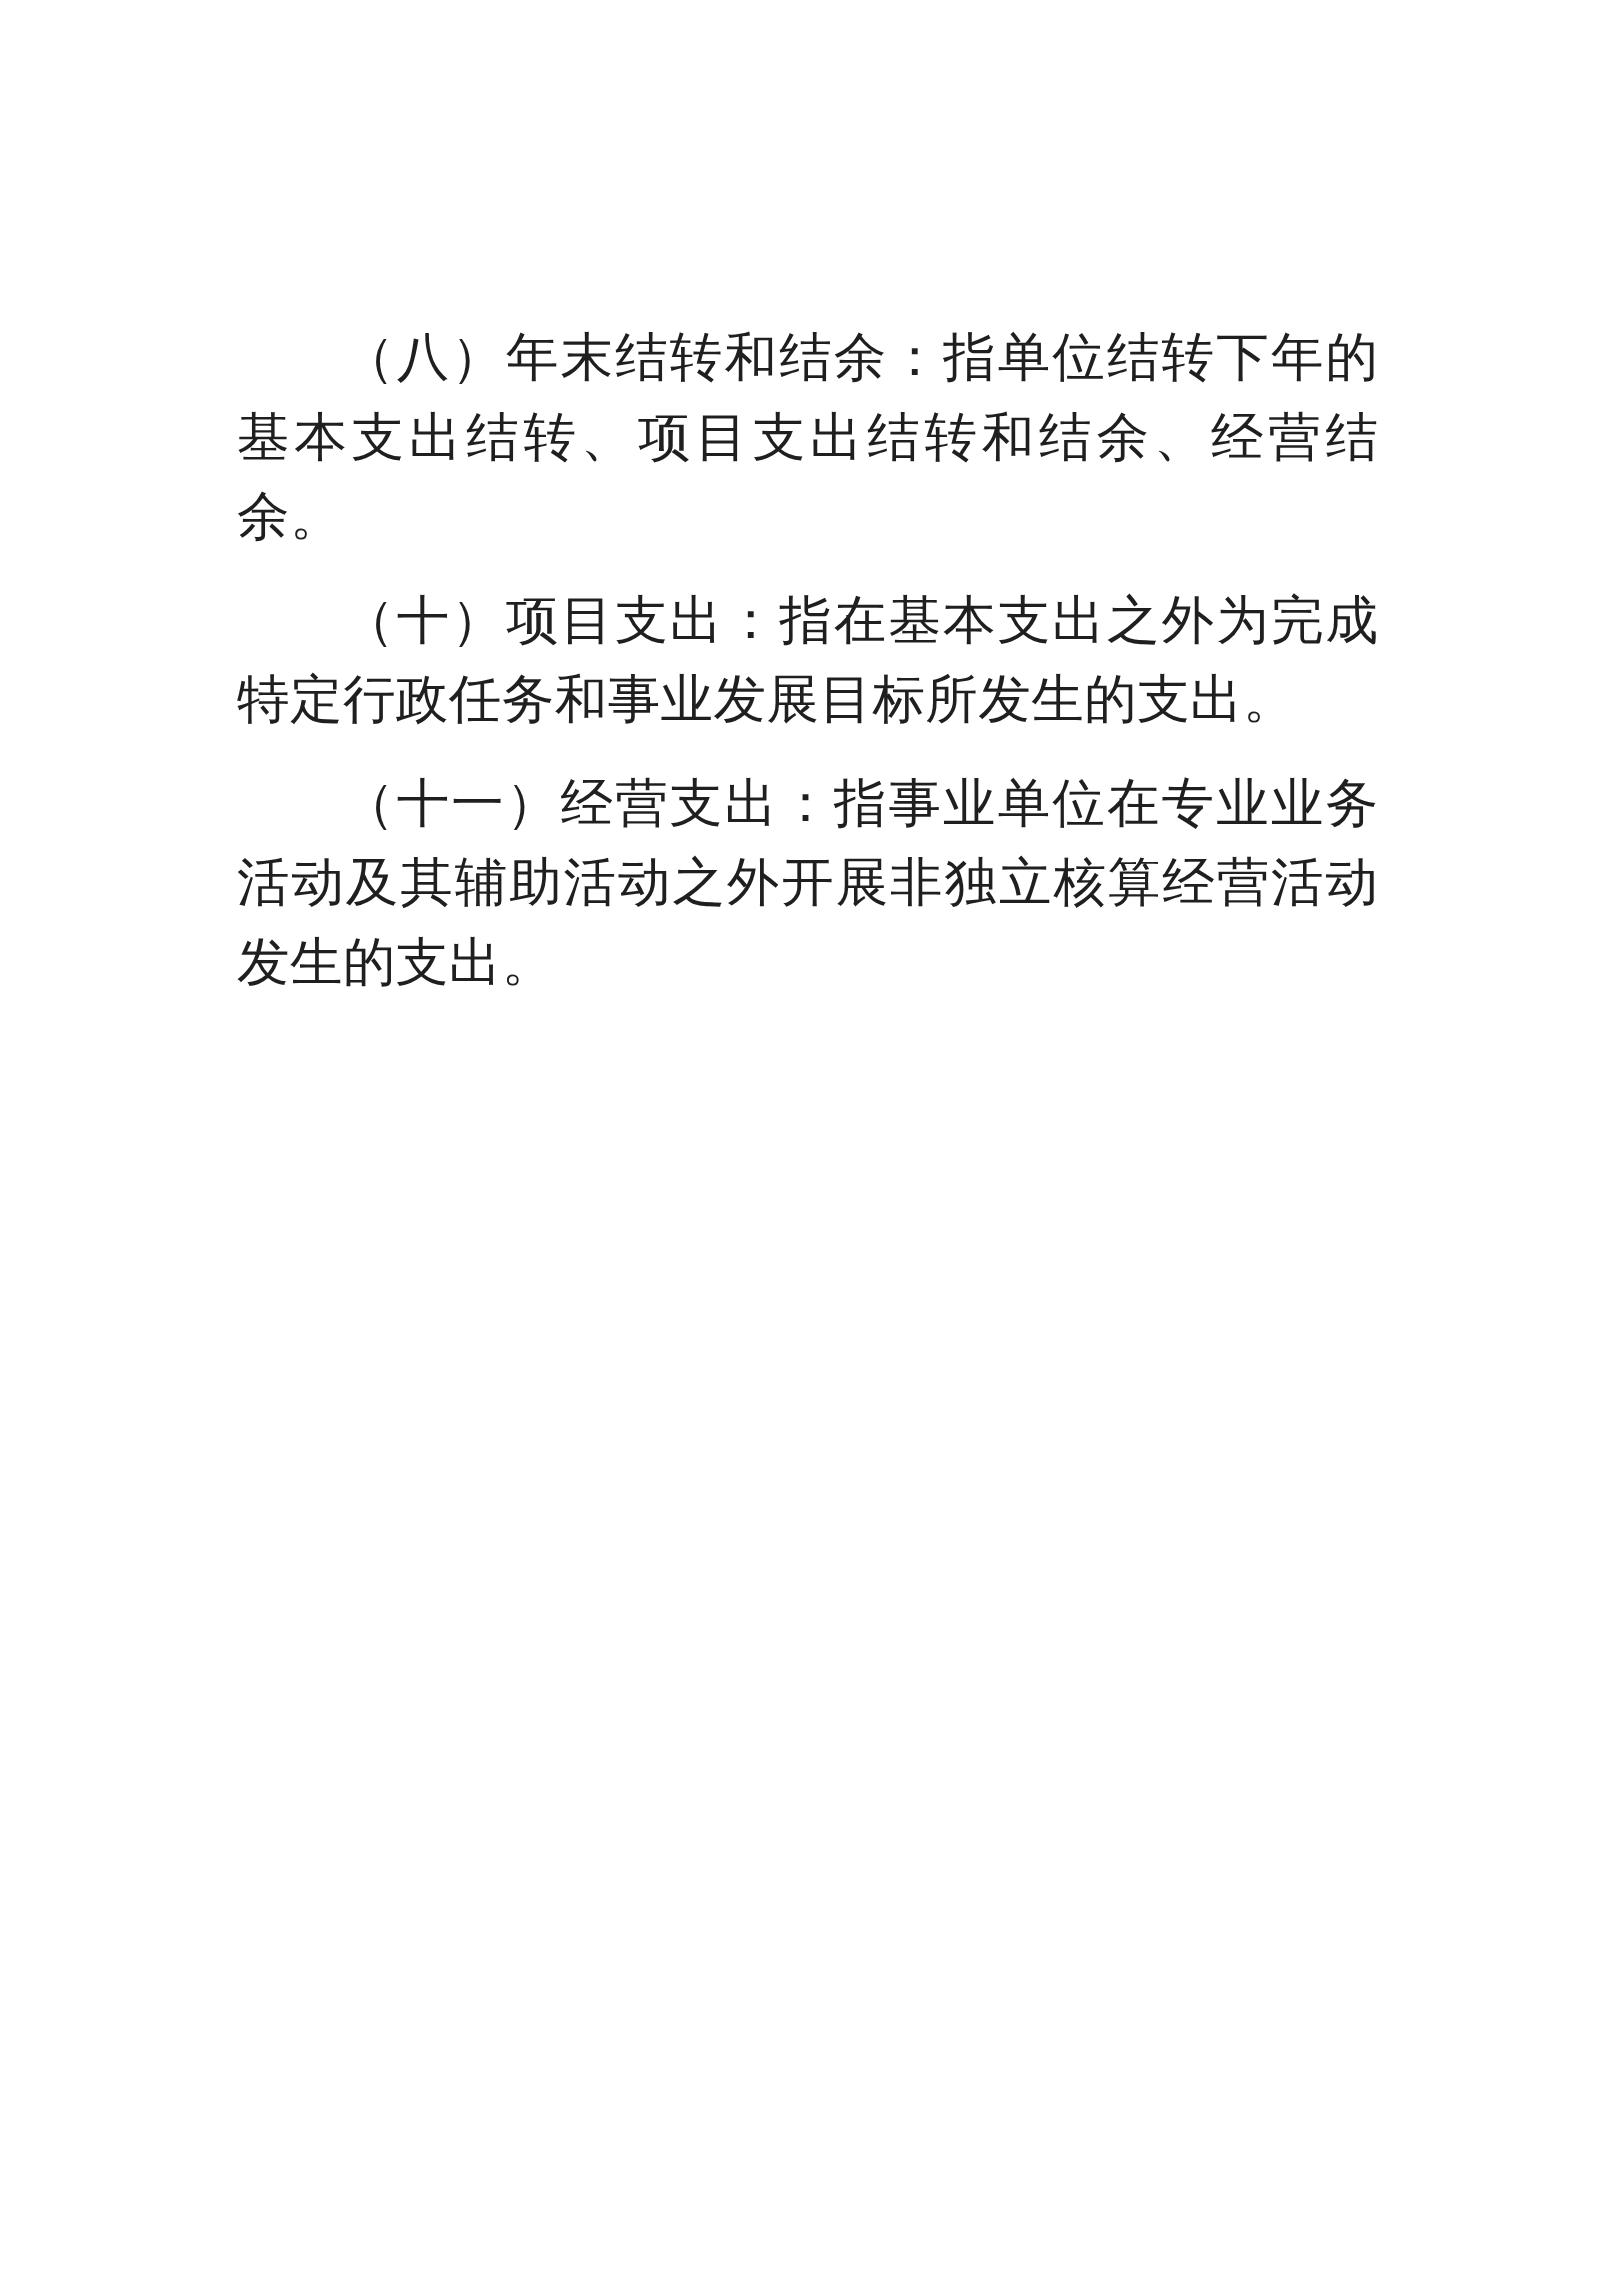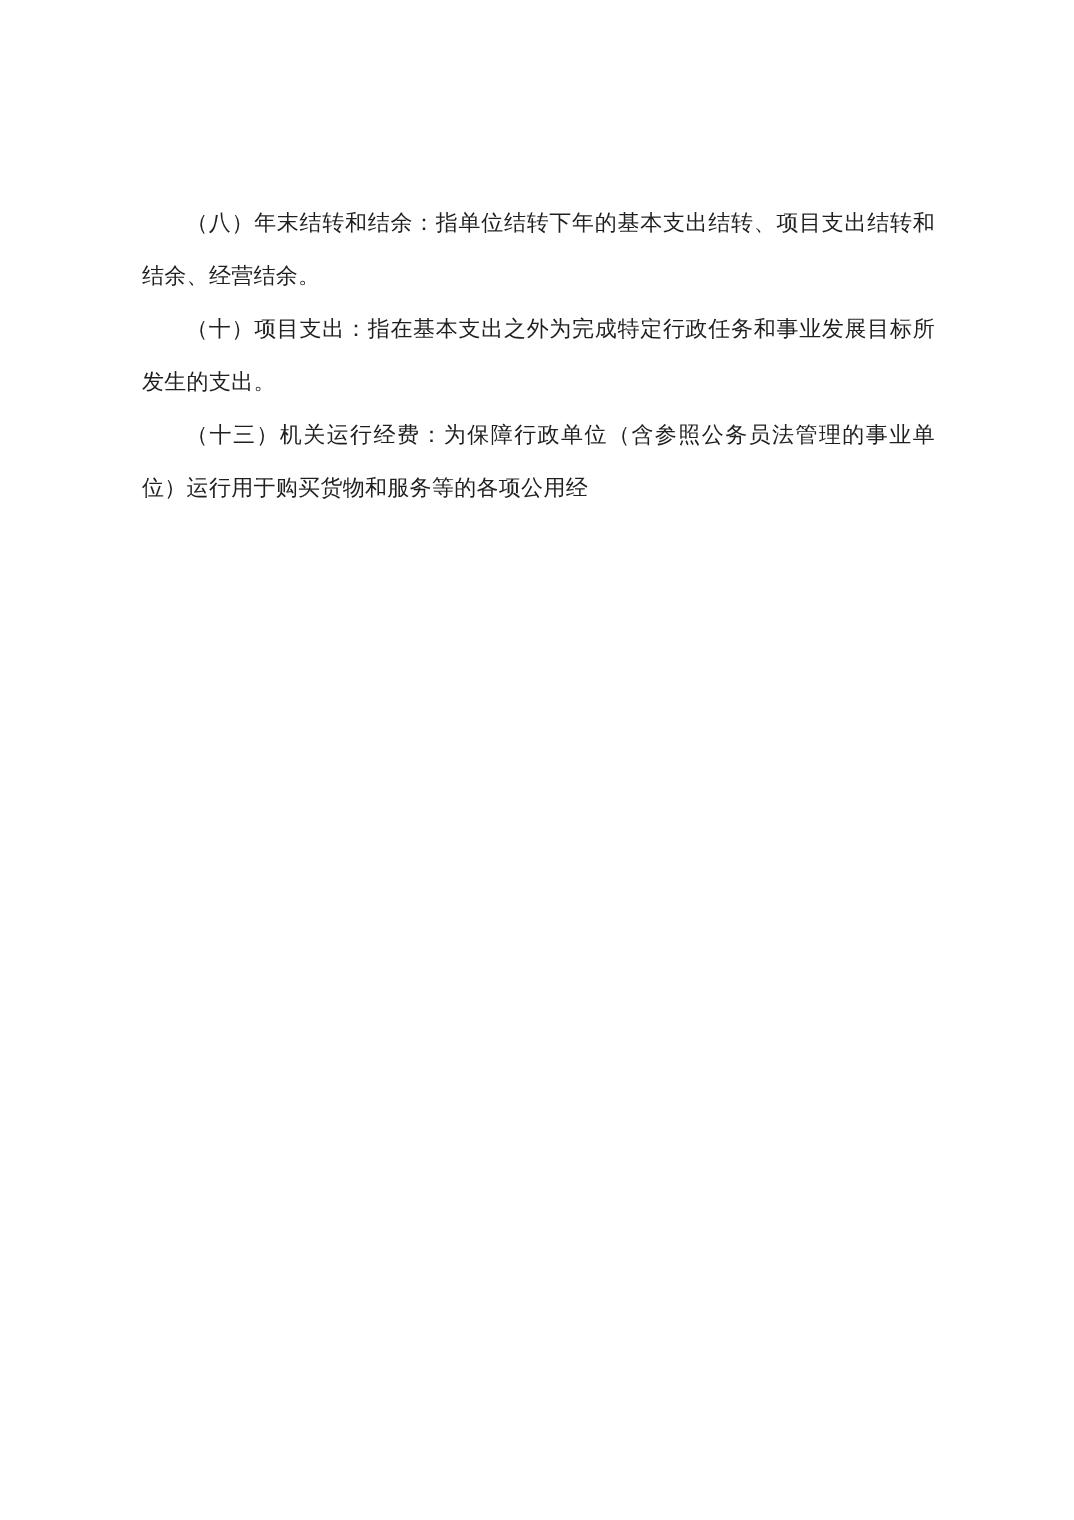--- a/index.html
+++ b/index.html
@@ -13,34 +13,34 @@
     overflow: hidden;
   }
   .page {
     box-sizing: border-box;
     width: 1074px;
     height: 1520px;
     background: #ffffff;
     padding: 196px 139px 0 142px;
   }
   .doc-par {
-    margin: 0;
+    margin: 16px;
     padding: 0;
     font-family: "Liberation Serif", "DejaVu Serif", serif;
-    font-size: 22px;
+    font-size: 35px;
     line-height: 53px;
     color: #1f1f1f;
     text-align: justify;
     text-justify: inter-ideograph;
     text-indent: 2em;
     letter-spacing: 0.3px;
     word-break: break-all;
     font-weight: 400;
   }
 </style>
 </head>
 <body>
 
 <div class="page">
   <p class="doc-par">（八）年末结转和结余：指单位结转下年的基本支出结转、项目支出结转和结余、经营结余。</p>
   <p class="doc-par">（十）项目支出：指在基本支出之外为完成特定行政任务和事业发展目标所发生的支出。</p>
-  <p class="doc-par">（十三）机关运行经费：为保障行政单位（含参照公务员法管理的事业单位）运行用于购买货物和服务等的各项公用经</p>
+  <p class="doc-par">（十一）经营支出：指事业单位在专业业务活动及其辅助活动之外开展非独立核算经营活动发生的支出。</p>
 </div>
 
 </body></html>

